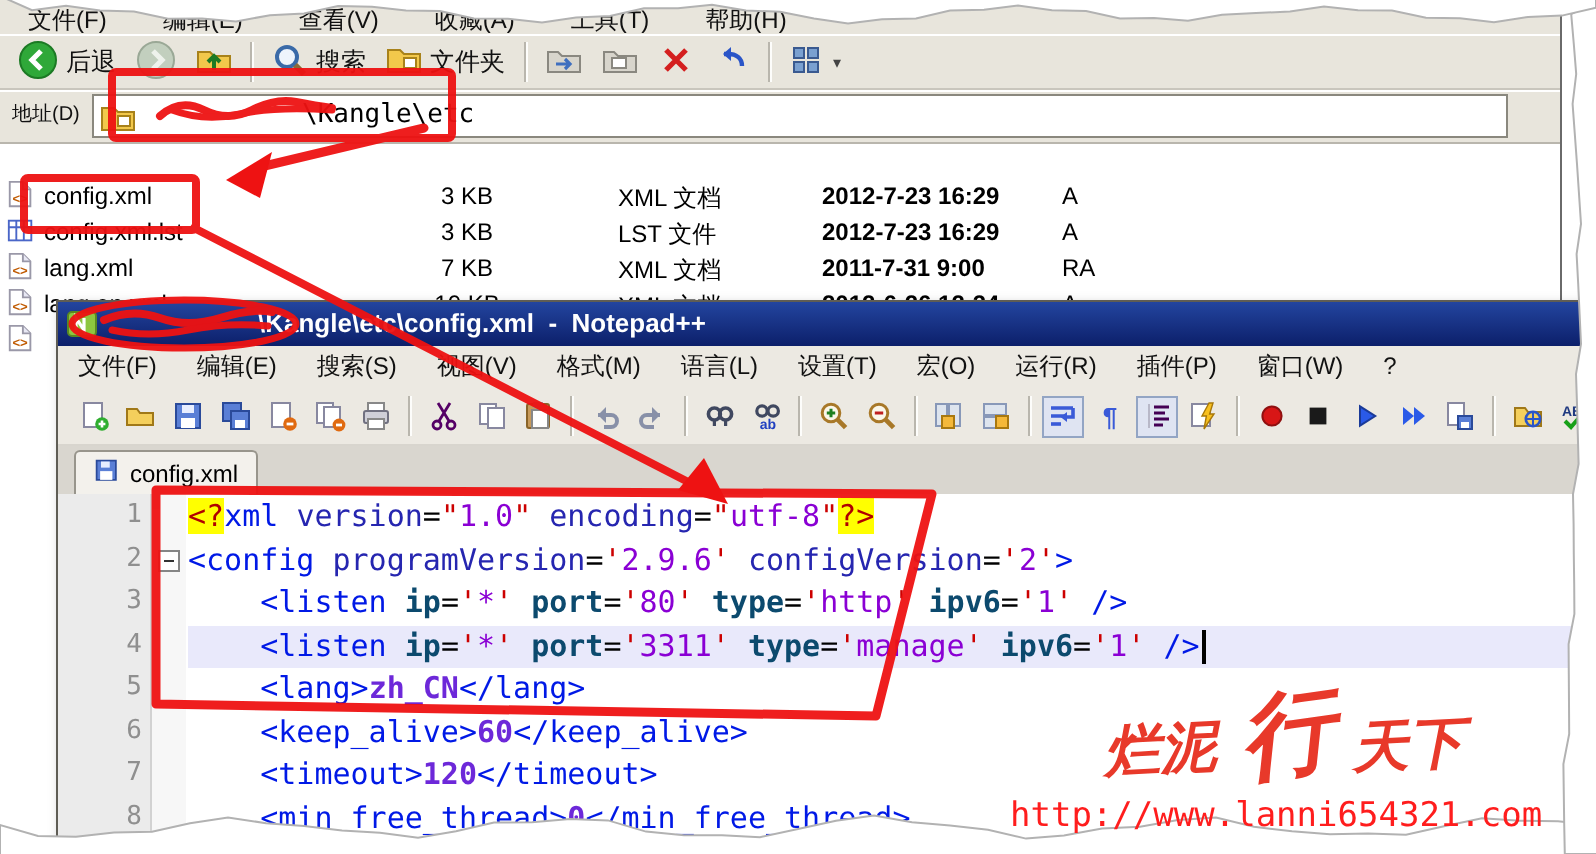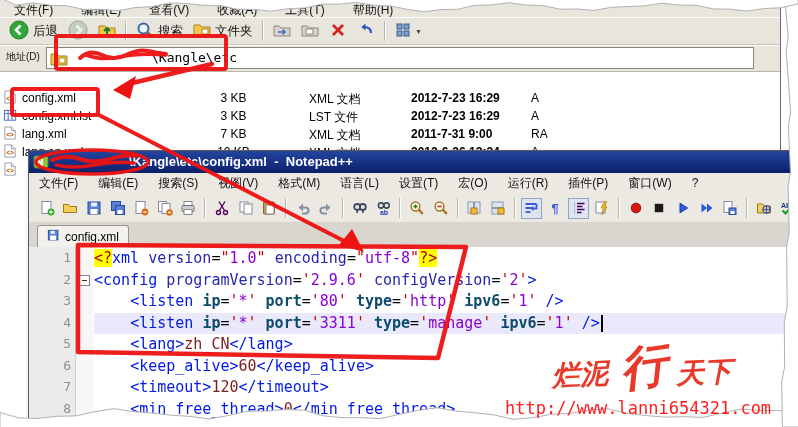--- a/index.html
+++ b/index.html
@@ -54,21 +54,21 @@
   .foldbox:after{content:"";position:absolute;left:2px;top:4px;width:5px;height:1px;background:#333;}
   .codeline{position:absolute;left:65px;white-space:pre;font-family:"DejaVu Sans Mono","Liberation Mono",monospace;font-size:15px;line-height:21.5px;color:#000;}
   .curline{position:absolute;left:65px;right:0;height:21.5px;background:#e9e9fb;}
   .caret{position:absolute;width:2px;height:17px;background:#000;}
   .tk-tag{color:#0019e6;}
   .tk-attr{color:#0c4a6e;font-weight:bold;}
   .tk-decl{color:#2626b0;}
   .tk-val{color:#8a00d4;font-weight:normal;}
   .tk-q{color:#cc0000;}
   .tk-pi{color:#b00000;background:#ffff00;}
-  .tk-txt{color:#7f1d1d;font-weight:normal;}
+  .tk-txt{color:#6d28d9;font-weight:bold;}
   .tk-pl{color:#000;}
   
   .overlay{position:absolute;left:0;top:0;width:798px;height:427px;pointer-events:none;}
   #annot{z-index:50;}
   #tears{z-index:60;}
   .watermark{position:absolute;z-index:70;pointer-events:none;}
   .wm-ch{position:absolute;color:#e8392a;font-family:"DejaVu Serif","Liberation Serif",serif;font-weight:bold;font-style:italic;white-space:nowrap;}
   .wm-url{position:absolute;left:505px;top:398px;color:#ff1d1d;font-family:"DejaVu Sans Mono","Liberation Mono",monospace;font-weight:normal;font-size:17px;letter-spacing:0px;white-space:nowrap;}
 </style>
 </head>

